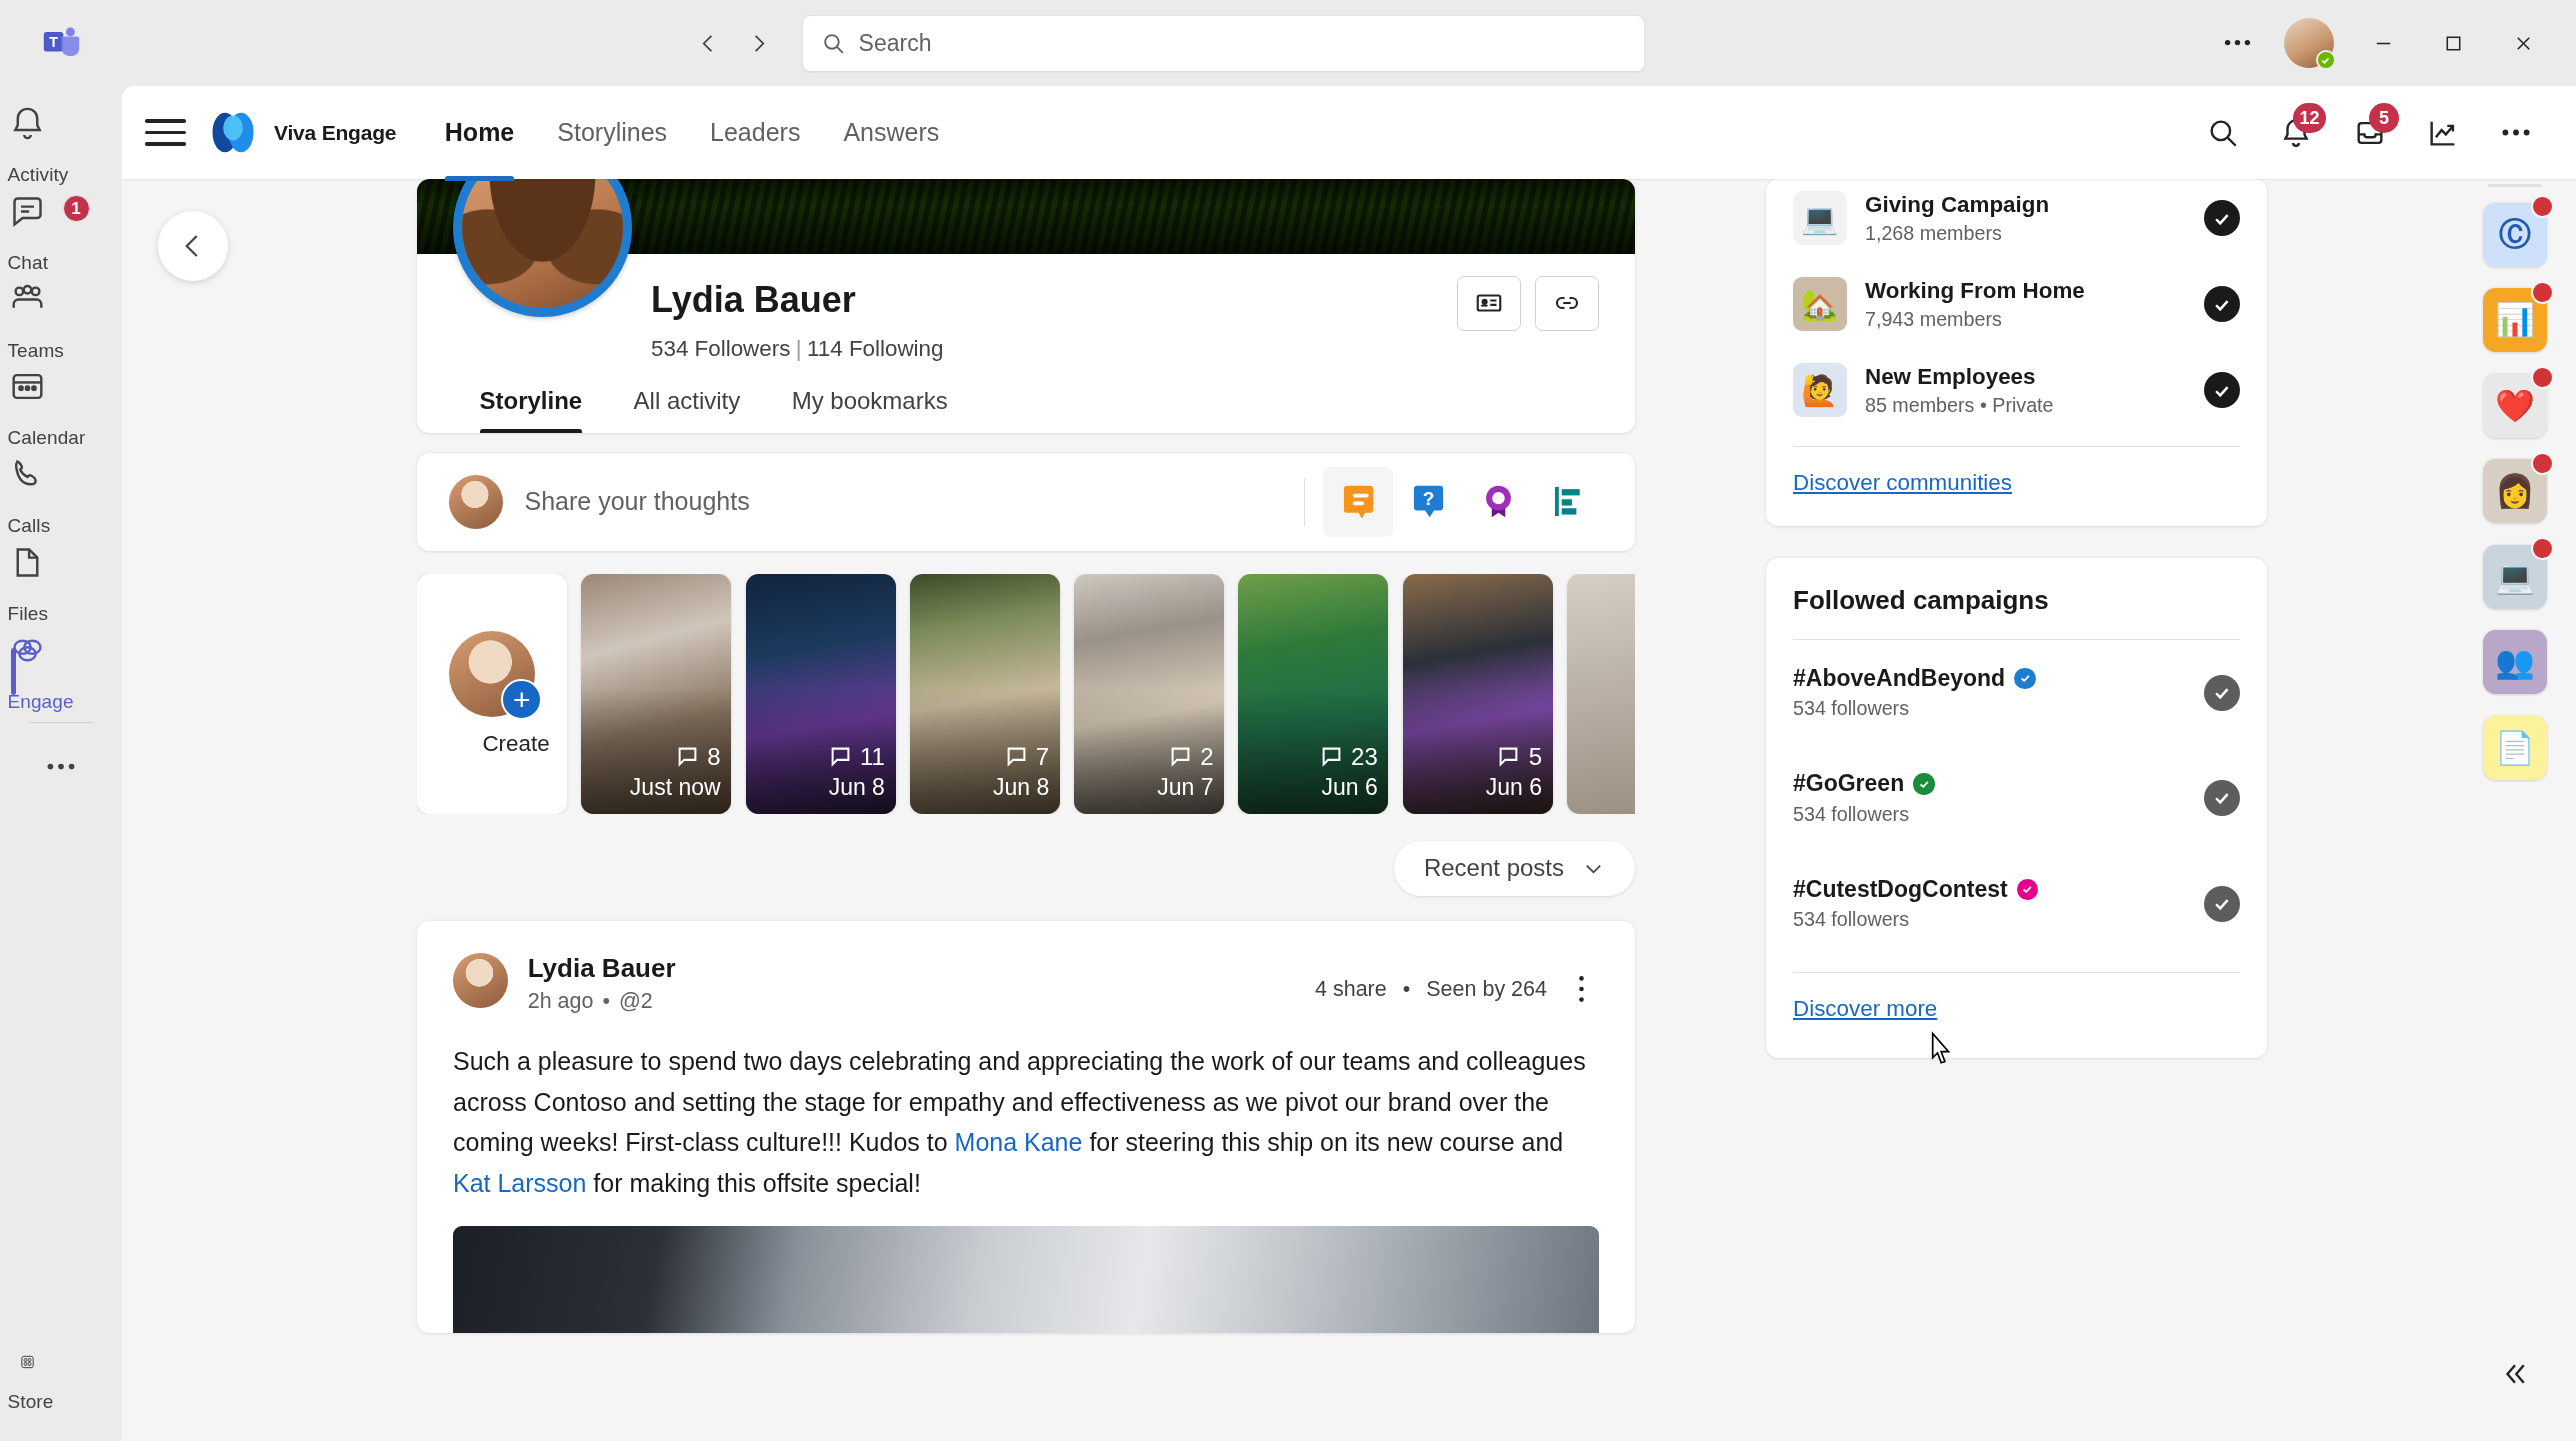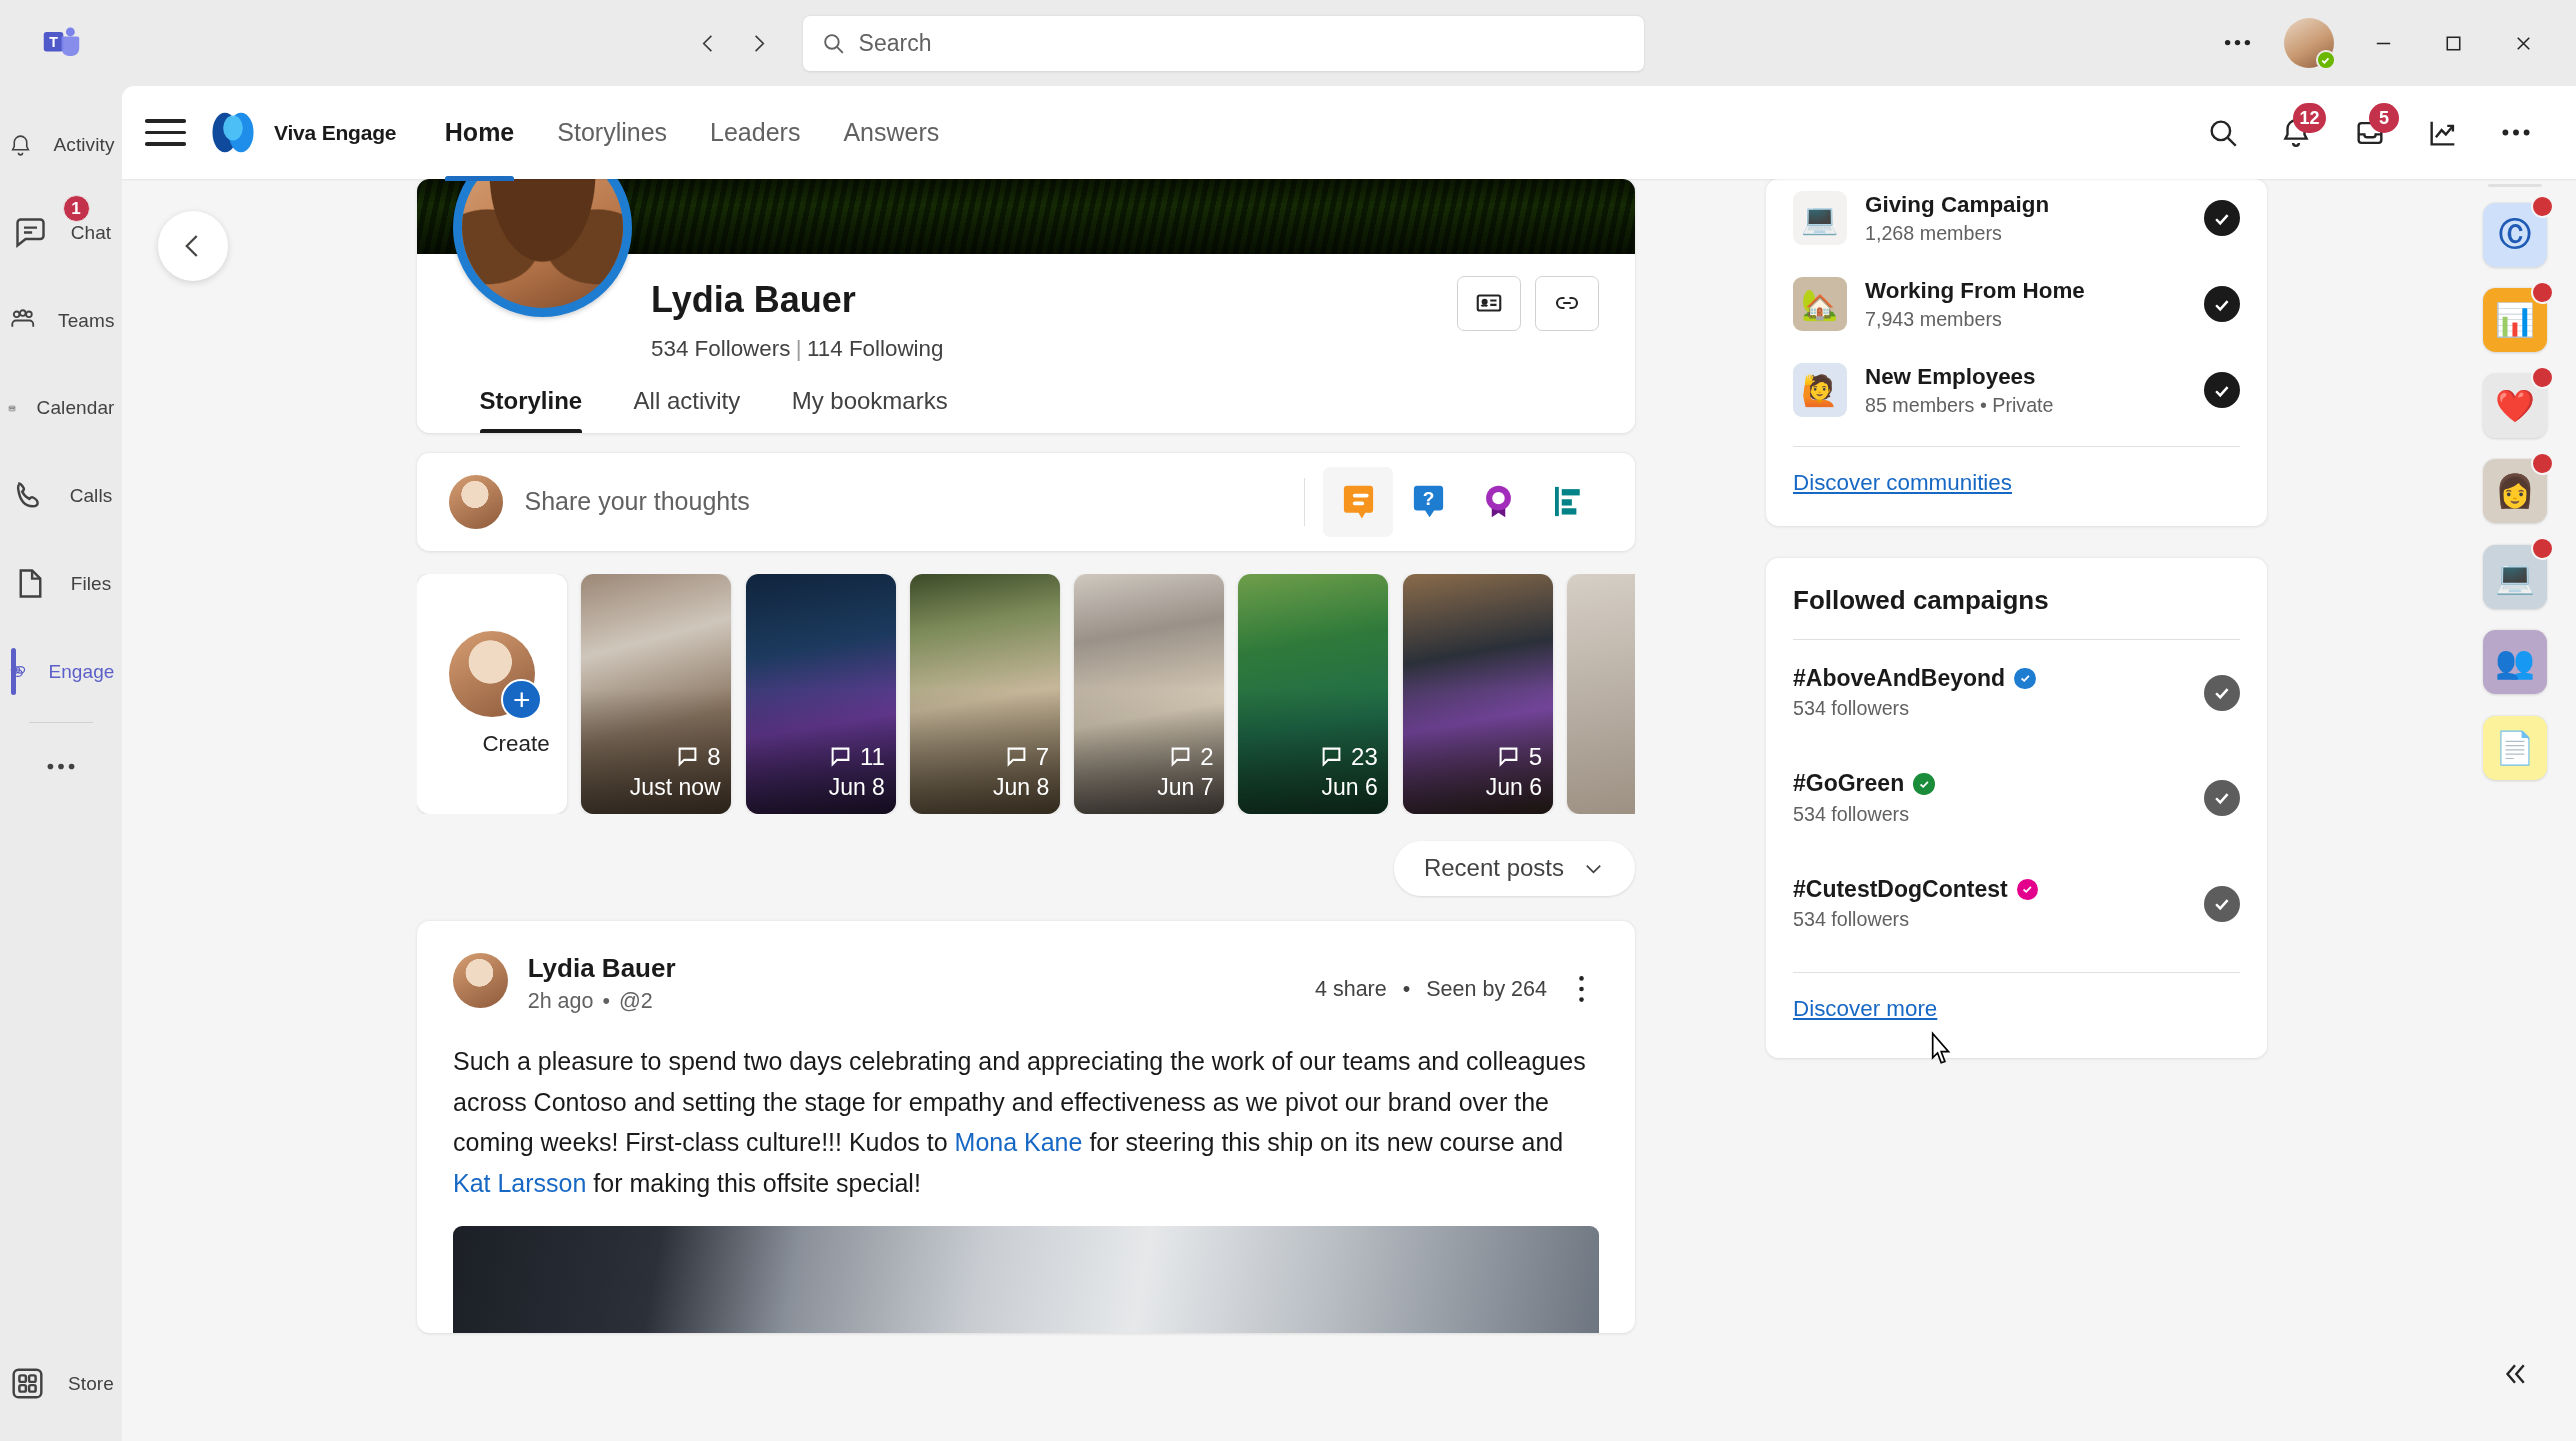--- a/index.html
+++ b/index.html
@@ -54,22 +54,22 @@
   .presence svg { width: 10.7px; height: 10.7px; }
   .wc { width: 70px; height: 55px; display:flex; align-items:center; justify-content:center; color:#242424; }
 
   
   .leftrail {
     position: absolute; top: 86px; left: 0; width: 122px; height: 1356px;
     background: #ebebeb; display: flex; flex-direction: column; align-items: center;
     padding-top: 16px;
   }
   .rail-item {
-    width: 107px; height: 86px; display: flex; 
-    align-items: center; justify-content: center; gap: 21px; position: relative;
+    width: 107px; height: 86px; display: flex; flex-direction: column;
+    align-items: flex-start; justify-content: center; gap: 21px; position: relative;
     margin-bottom: 1.8px;
   }
   .rail-ico { width: 39px; height: 39px; position: relative; color: #424242; }
   .rail-label { font-size: 19px; color: #424242; letter-spacing: 0.1px; }
   .rail-item.active .rail-label { color: #5b5fc7; }
   .rail-item.active .rail-ico { color: #5b5fc7; }
   .rail-item.active::before {
     content:""; position: absolute; left: 3.6px; top: 19.7px; width: 4.5px; height: 47px;
     background: #5b5fc7; border-radius: 2.7px;
   }

